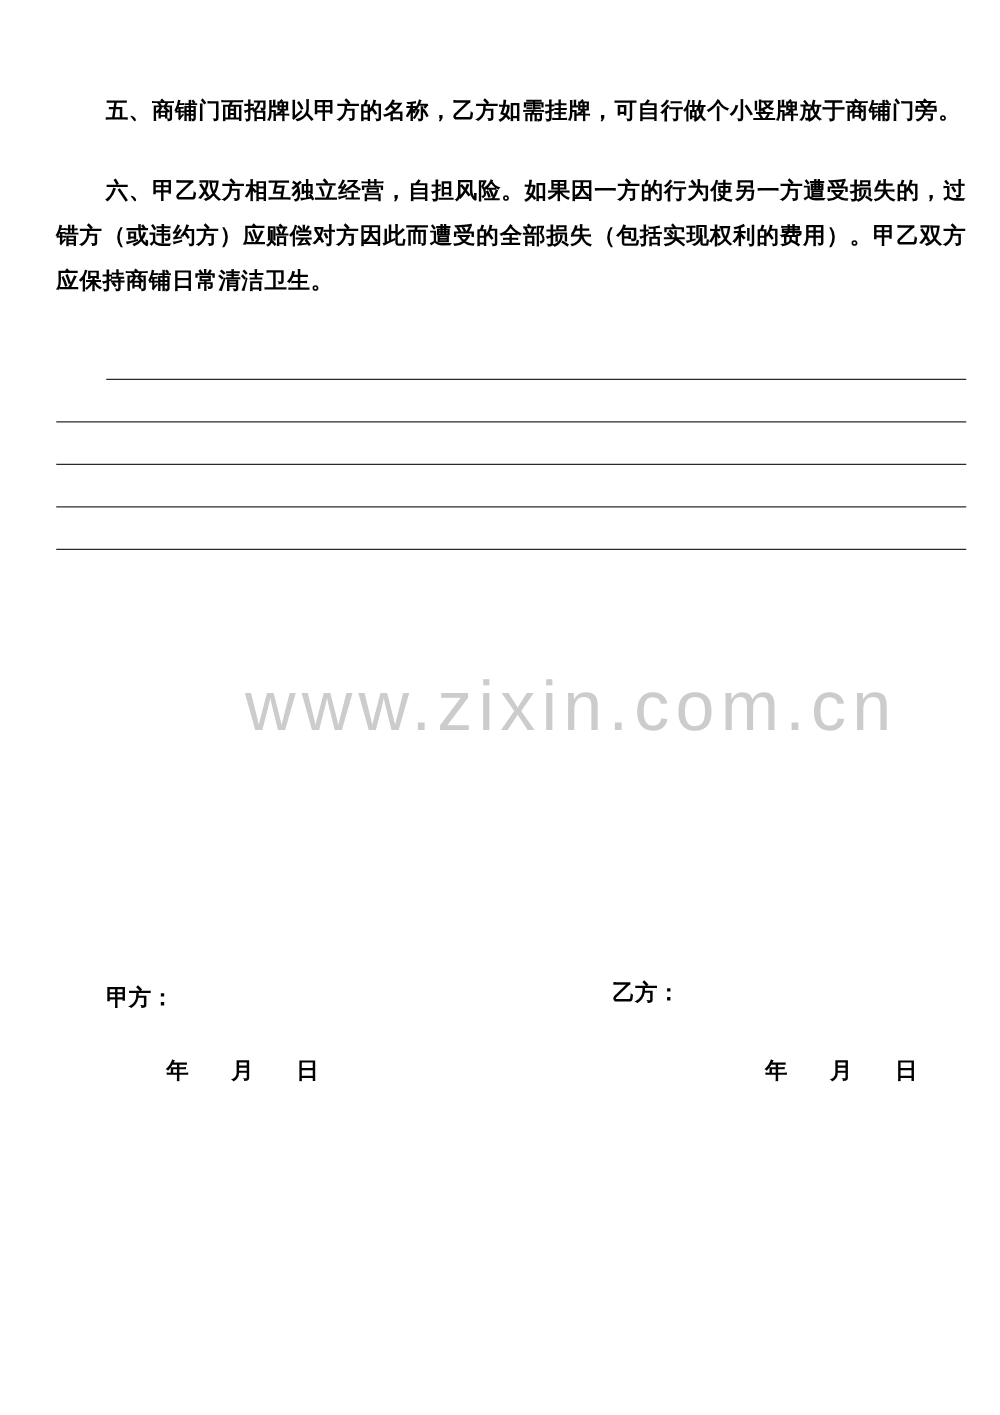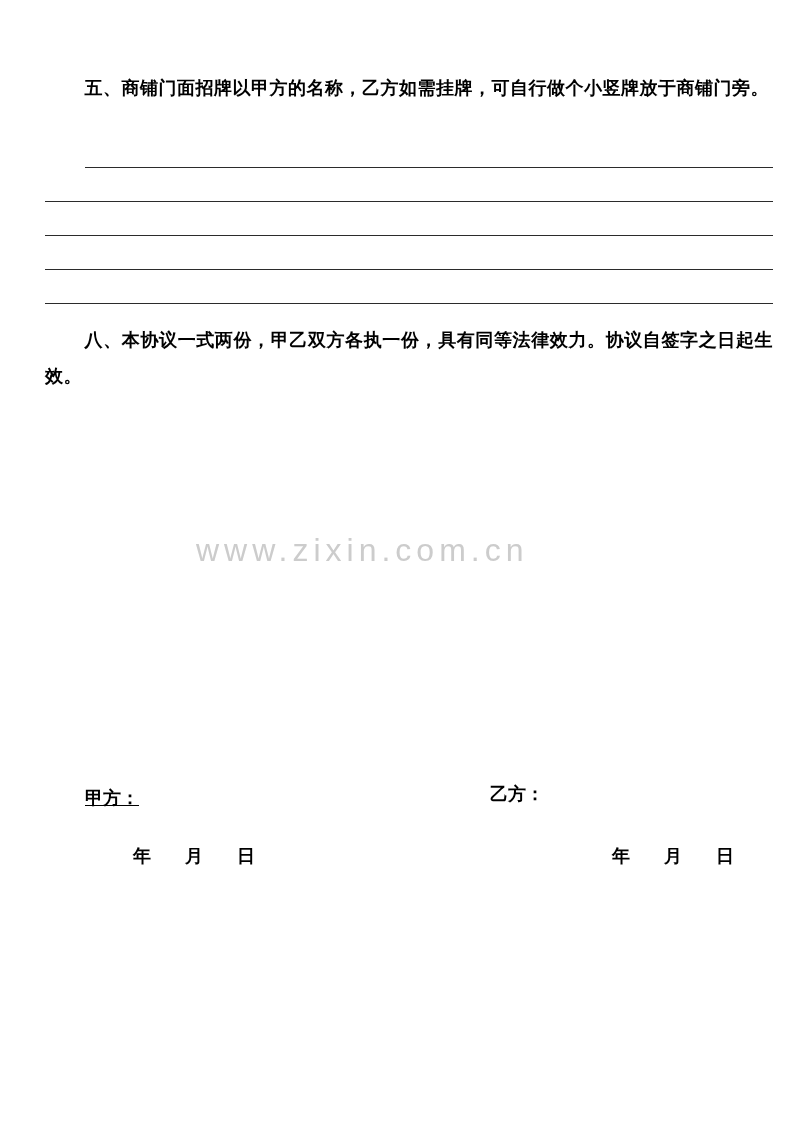--- a/index.html
+++ b/index.html
@@ -39,61 +39,61 @@
     border-bottom: 1px solid #2b2b2b;
   }
   .blank-line.indent {
     margin-left: 40px;
   }
   .watermark {
     position: absolute;
     z-index: 0;
     top: 532px;
     left: 196px;
-    font-size: 32px;
+    font-size: 56px;
     font-weight: 400;
     letter-spacing: 5px;
     color: #cccccc;
     white-space: nowrap;
     user-select: none;
   }
   .sig-label {
     position: absolute;
     z-index: 1;
     font-size: 18px;
     font-weight: 600;
     white-space: nowrap;
   }
-  .sig-party-a { top: 786px; left: 85px; text-decoration: underline; }
+  .sig-party-a { top: 786px; left: 85px; }
   .sig-party-b { top: 782px; left: 490px; }
   .date-a { top: 844px; left: 133px; letter-spacing: 8px; }
   .date-b { top: 844px; left: 612px; letter-spacing: 8px; }
 </style>
 </head>
 <body>
 
 <div class="page">
 
   <div class="watermark">www.zixin.com.cn</div>
 
   <div class="content">
 
     <p class="para">五、商铺门面招牌以甲方的名称，乙方如需挂牌，可自行做个小竖牌放于商铺门旁。</p>
 
+    <p class="para">六、甲乙双方相互独立经营，自担风险。如果因一方的行为使另一方遭受损失的，过错方（或违约方）应赔偿对方因此而遭受的全部损失（包括实现权利的费用）。甲乙双方应保持商铺日常清洁卫生。</p>
 
 
     <div class="blanks">
       <div class="blank-line indent"></div>
       <div class="blank-line"></div>
       <div class="blank-line"></div>
       <div class="blank-line"></div>
       <div class="blank-line"></div>
     </div>
 
-    <p class="para">八、本协议一式两份，甲乙双方各执一份，具有同等法律效力。协议自签字之日起生效。</p>
 
   </div>
 
   <div class="sig-label sig-party-a">甲方：</div>
 
   <div class="sig-label sig-party-b">乙方：</div>
 
   <div class="sig-label date-a">年　月　日</div>
 
   <div class="sig-label date-b">年　月　日</div>

